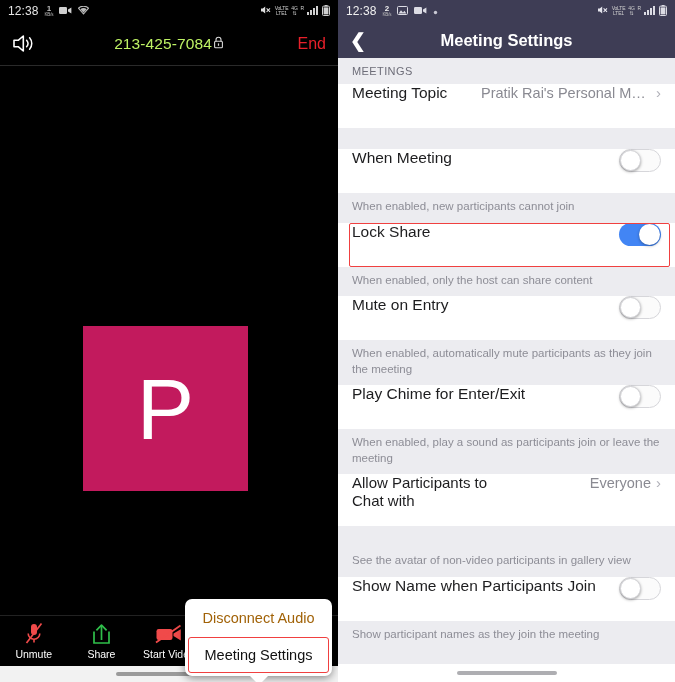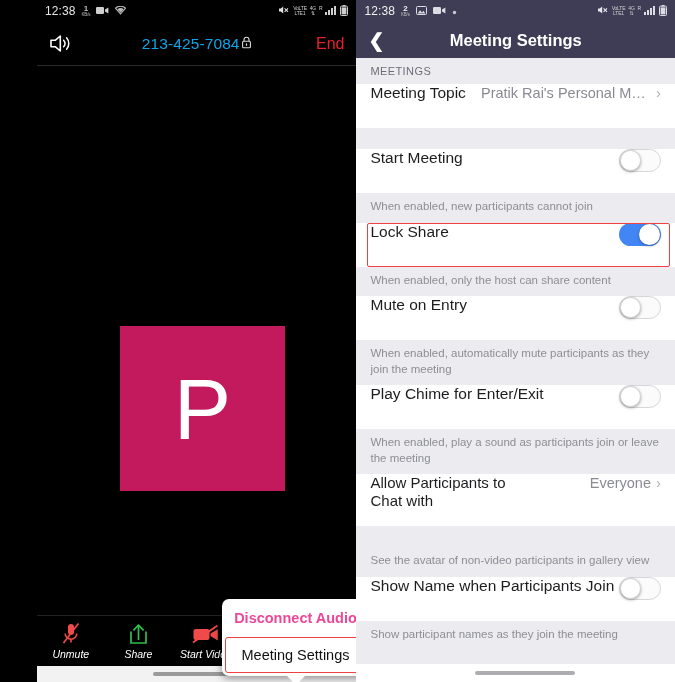--- a/index.html
+++ b/index.html
@@ -2,21 +2,21 @@
 <html><head>
 <meta charset="utf-8">
 <style>
   * { box-sizing: border-box; margin: 0; padding: 0; }
   html, body {
     width: 675px; height: 682px;
     background: #000;
     font-family: "Liberation Sans", sans-serif;
     overflow: hidden;
   }
-  #root { position: relative; width: 675px; height: 682px; display: flex; padding-left: 37px; }
+  #root { position: relative; width: 675px; height: 682px; display: flex; }
 
   
   .left-panel {
     position: relative;
     width: 338px; height: 682px;
     background: #000;
     overflow: hidden;
   }
   .statusbar {
     height: 22px; display: flex; align-items: center;
@@ -35,21 +35,21 @@
   .net-stack span { display: block; }
 
   .callbar {
     position: relative; height: 44px;
     display: flex; align-items: center; padding: 0 12px;
     border-bottom: 1px solid #2a2a2a;
   }
   .callbar .spk { color: #fff; display: flex; align-items: center; }
   .call-num {
     position: absolute; left: 0; right: 0; text-align: left;
-    color: #0ea5e9; font-size: 15.5px; letter-spacing: .1px;
+    color: #bef264; font-size: 15.5px; letter-spacing: .1px;
     pointer-events: none;
     display: flex; align-items: center; justify-content: center; gap: 1px;
   }
   .end-btn {
     margin-left: auto; color: #e8202a; font-size: 16px; z-index: 2;
   }
 
   .stage { position: relative; flex: 1; background: #000; }
   .avatar {
     position: absolute; left: 83px; top: 260px;
@@ -64,39 +64,38 @@
     position: absolute; left: 185px; top: 533px; width: 147px;
     background: #fff; border-radius: 7px;
     box-shadow: 0 2px 8px rgba(0,0,0,.45);
     overflow: visible;
     z-index: 5;
   }
   .popup-item {
     height: 38px; display: flex; align-items: center; justify-content: center;
     font-size: 14.5px; color: #111;
   }
-  .popup-item.danger { color: #ec4899; font-weight: bold; }
+  .popup-item.danger { color: #a16207; }
   .popup-item.sel {
     border: 1.6px solid #f04040; border-radius: 3px;
     margin: 0 3px 3px 3px; height: 36px;
   }
   .popup-arrow {
     position: absolute; left: 50%; bottom: -9px; transform: translateX(-50%);
     width: 0; height: 0;
     border-left: 10px solid transparent;
     border-right: 10px solid transparent;
     border-top: 10px solid #fff;
   }
 
   
   .toolbar {
     position: absolute; bottom: 16px; left: 0; width: 338px; height: 51px;
     background: #000; display: flex; align-items: flex-start;
     border-top: 1px solid #222;
-    font-style: italic;
   }
   .tb-item {
     flex: 1; display: flex; flex-direction: column; align-items: center;
     justify-content: center; gap: 3px; height: 100%;
   }
   .tb-label { color: #fff; font-size: 10.5px; }
   .tb-ic { height: 23px; display: flex; align-items: center; justify-content: center; }
   .home-indicator {
     position: absolute; bottom: 0; left: 0; width: 338px; height: 16px;
     background: #f2f2f2; display: flex; align-items: center; justify-content: center;
@@ -405,21 +404,21 @@
       <span class="row-title">Meeting Topic</span>
       <span class="row-value">
         <span class="txt">Pratik Rai's Personal Meeti...</span>
         <span class="chev">›</span>
       </span>
     </div>
 
     <div class="gap"></div>
 
     <div class="row">
-      <span class="row-title">Start Meeting</span>
+      <span class="row-title">When Meeting</span>
       <span class="toggle off">
           <span class="knob"></span>
         </span>
     </div>
     <div class="hint">When enabled, new participants cannot join</div>
 
     <div class="row highlight">
       <span class="row-title">Lock Share</span>
       <span class="toggle on">
           <span class="knob"></span>

